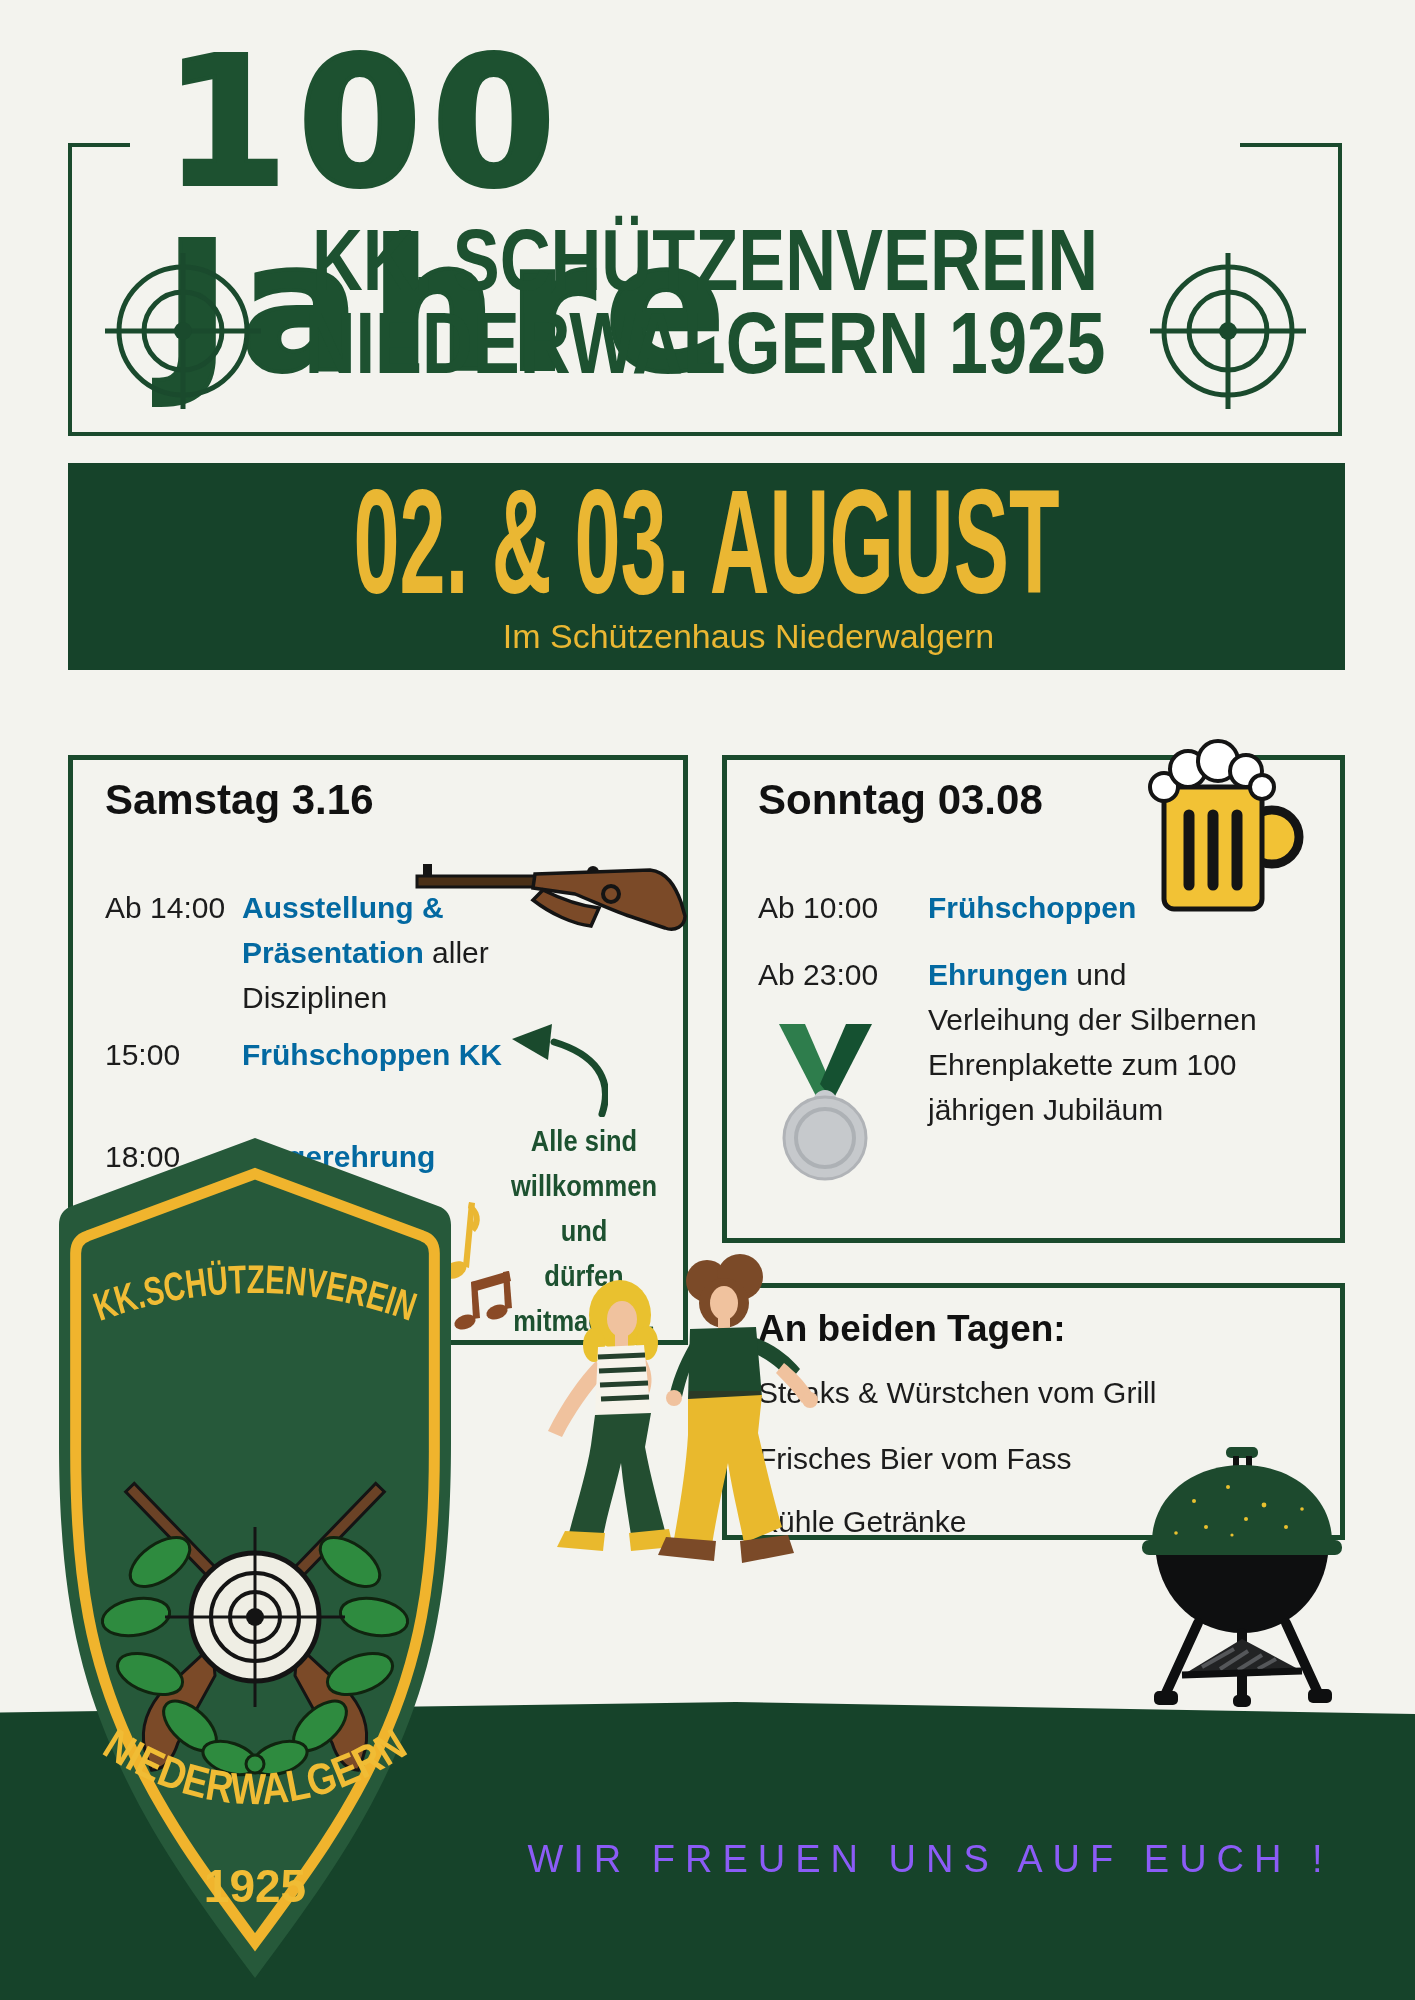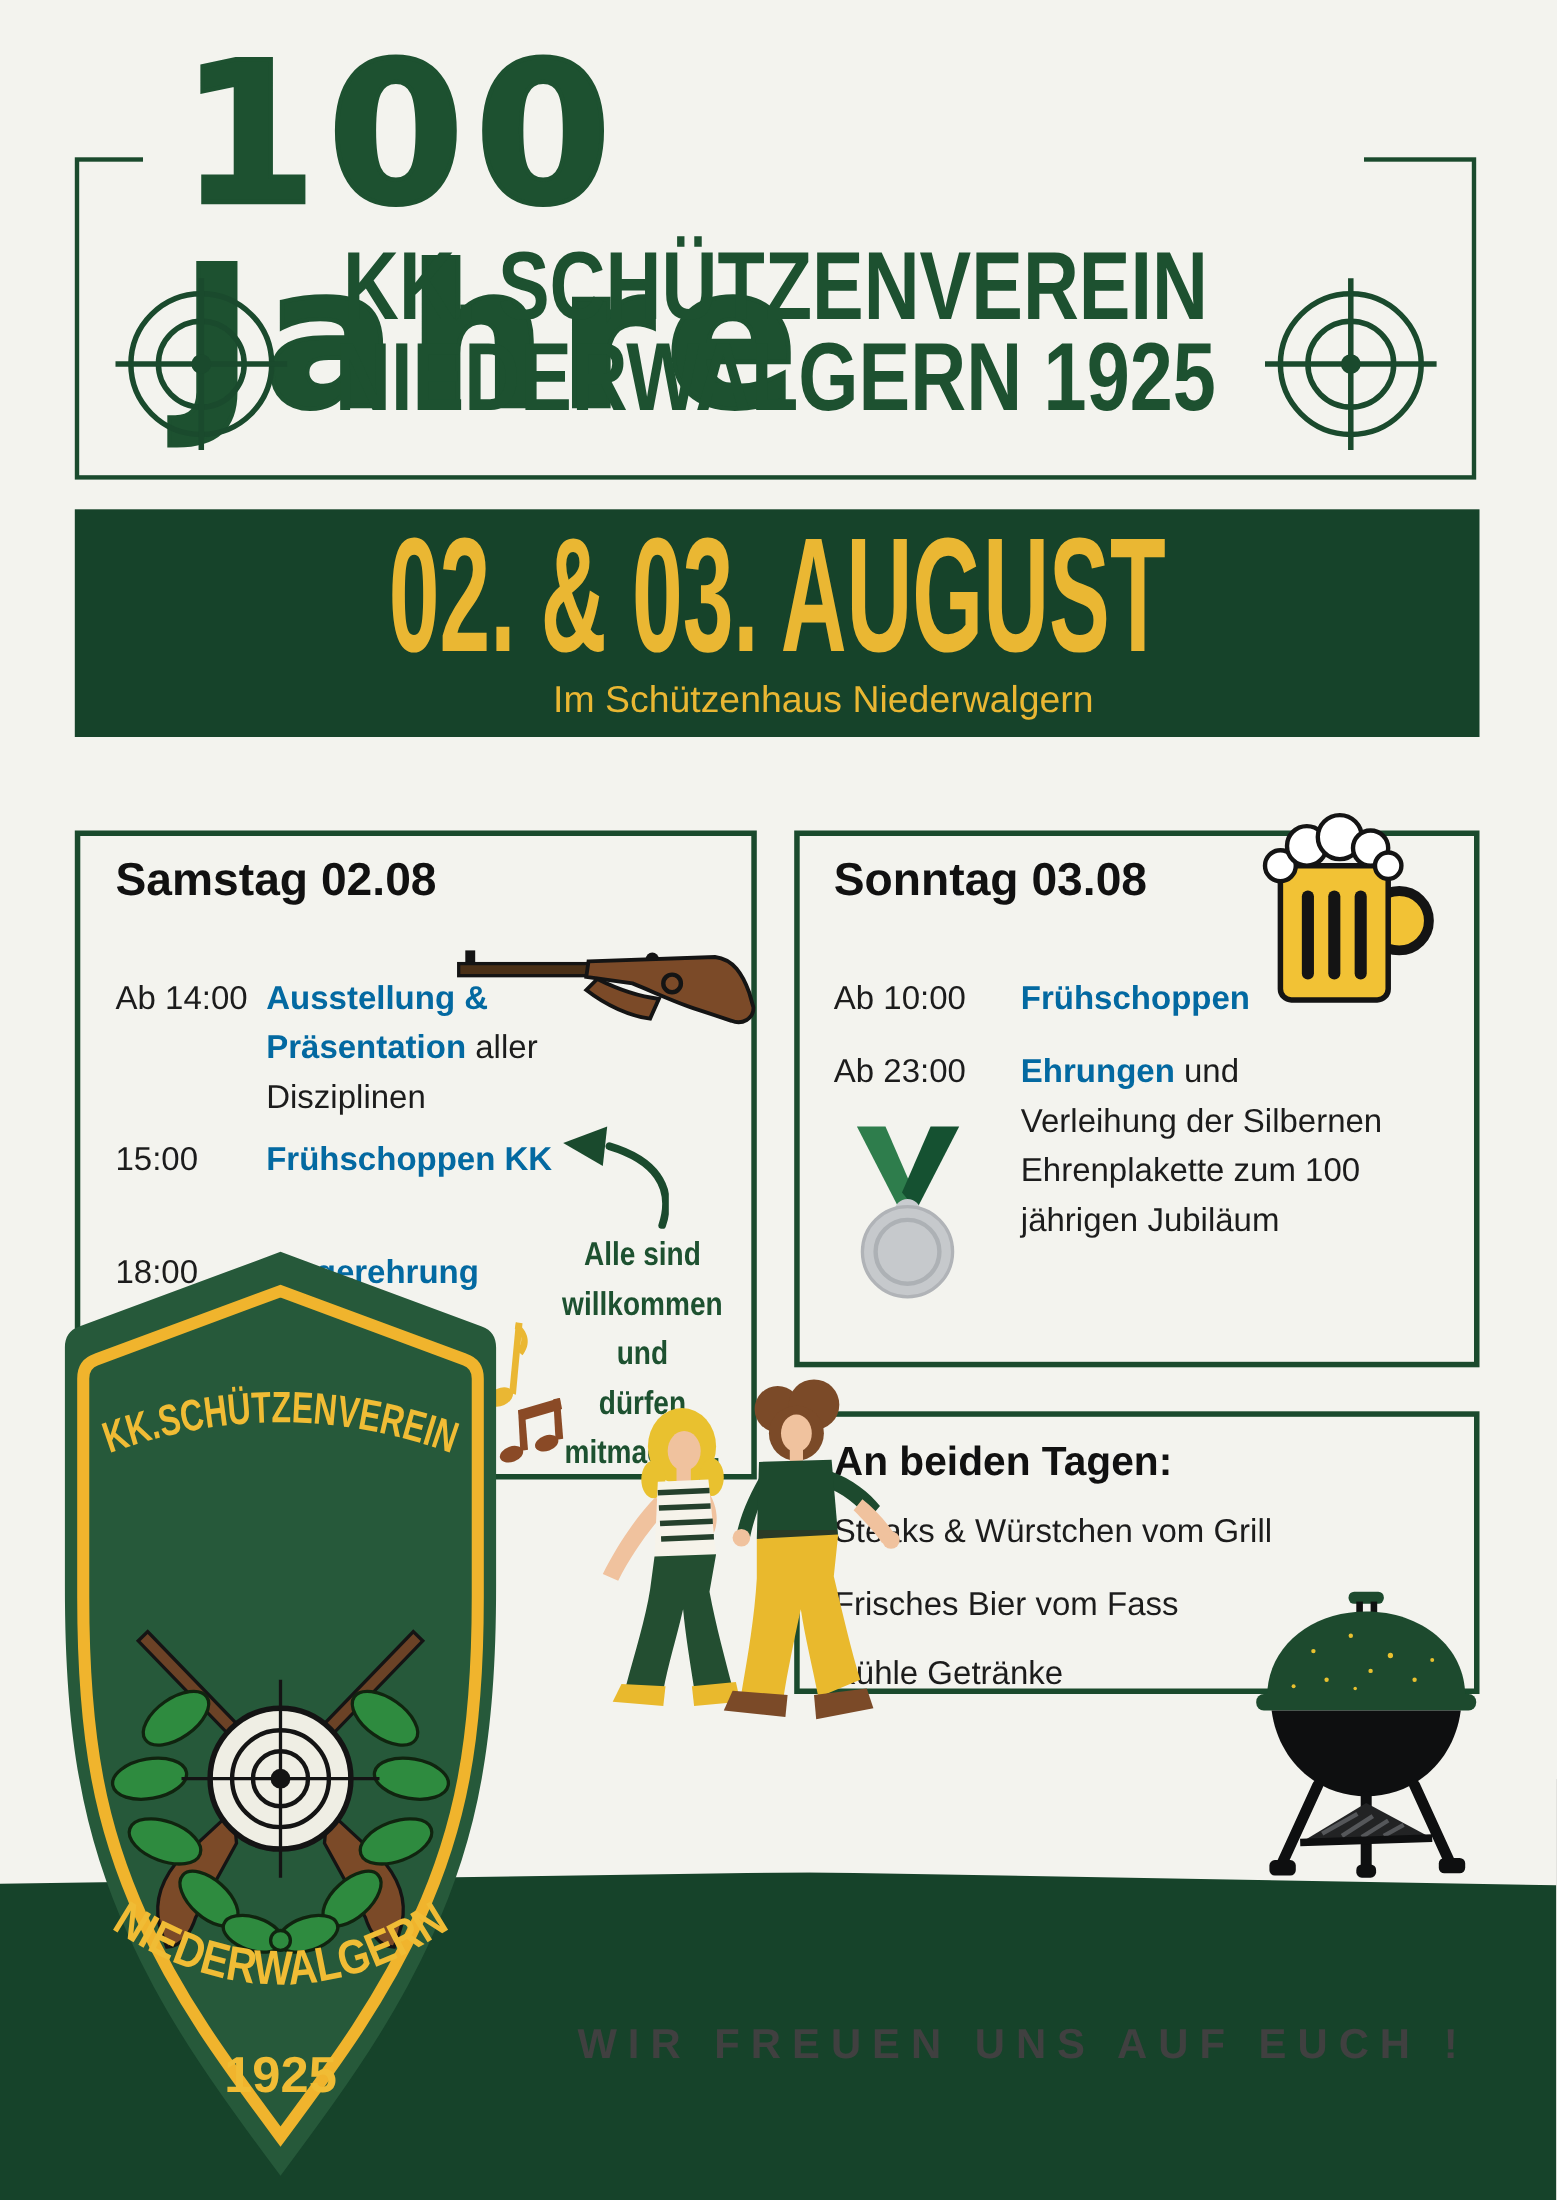--- a/index.html
+++ b/index.html
@@ -52,21 +52,21 @@
   .row b{color:#0369a1;}
   .note{left:469px;top:1118px;width:230px;text-align:center;z-index:3;
     color:var(--green-title);font-weight:bold;font-size:30px;line-height:45px;
     transform:scaleX(0.85);transform-origin:50% 0;}
   .both-item{left:758px;width:560px;font-size:30px;color:var(--ink);z-index:2;white-space:nowrap;}
 
   
   .band{left:0;top:1702px;width:1415px;height:298px;background:var(--green-deep);z-index:1;
     clip-path:polygon(0 3.5%,52% 0,100% 4%,100% 100%,0 100%);}
   .closing{left:460px;top:1838px;width:940px;text-align:center;z-index:4;
-    color:#404040;font-weight:bold;font-size:38px;letter-spacing:10px;white-space:nowrap;}
+    color:#8b5cf6;font-weight:normal;font-size:38px;letter-spacing:10px;white-space:nowrap;}
 
   .z3{z-index:3;}
   svg{display:block;}
 </style>
 </head>
 <body>
 
 <div class="poster">
 
   <div class="abs band"></div>
@@ -96,21 +96,21 @@
         <line x1="2" y1="80" x2="158" y2="80"></line>
     </g>
     <circle cx="80" cy="80" r="9" fill="#1a4a2d"></circle>
   </svg>
 
   <div class="abs banner"></div>
   <div class="abs banner-dates">02. &amp; 03. AUGUST</div>
   <div class="abs banner-loc">Im Schützenhaus Niederwalgern</div>
 
   <div class="abs box box-sat"></div>
-  <div class="abs h3" style="left:105px;top:776px">Samstag 02.08</div>
+  <div class="abs h3" style="left:105px;top:776px">Samstag 3.16</div>
 
   <div class="abs row" style="left:105px;top:885px;width:460px;height:140px">
     <span class="time">Ab 14:00</span>
     <span class="desc" style="left:137px;width:320px"><b>Ausstellung &amp; Präsentation</b> <span>aller Disziplinen</span></span>
   </div>
   <div class="abs row" style="left:105px;top:1032px;width:460px">
     <span class="time">15:00</span>
     <span class="desc" style="left:137px;width:330px"><b>Frühschoppen KK</b> <span></span></span>
   </div>
   <div class="abs row" style="left:105px;top:1134px;width:460px">

